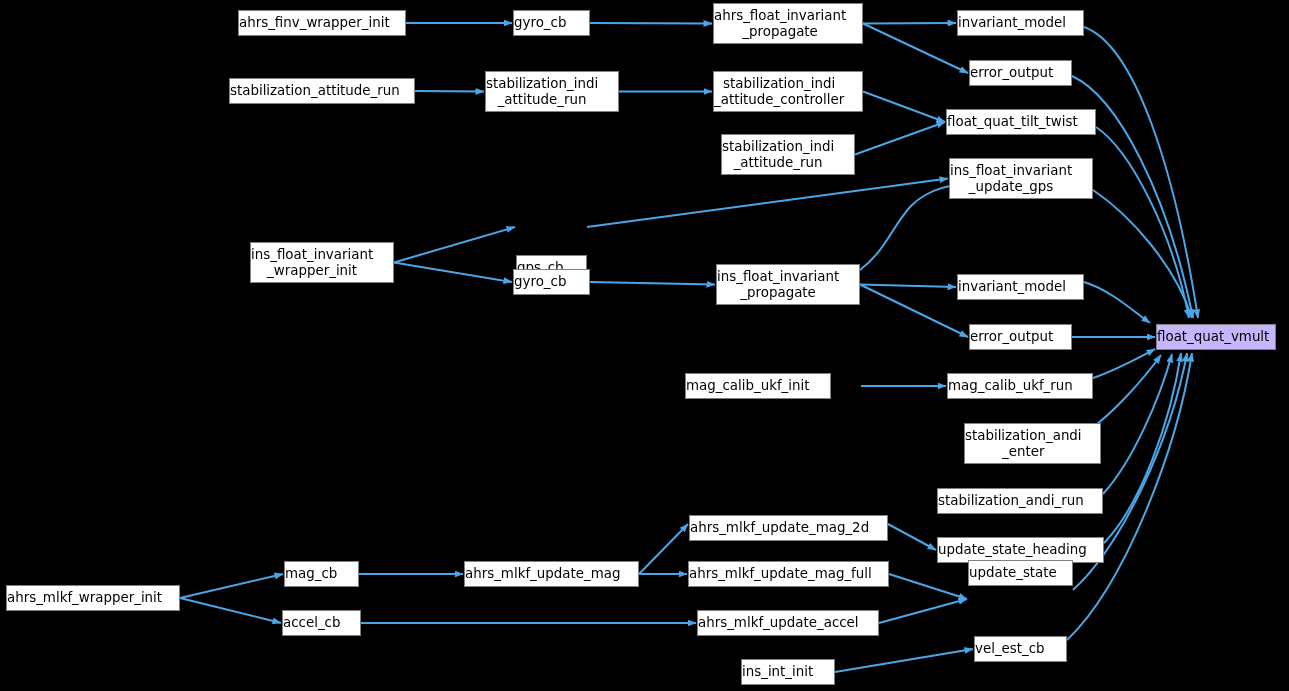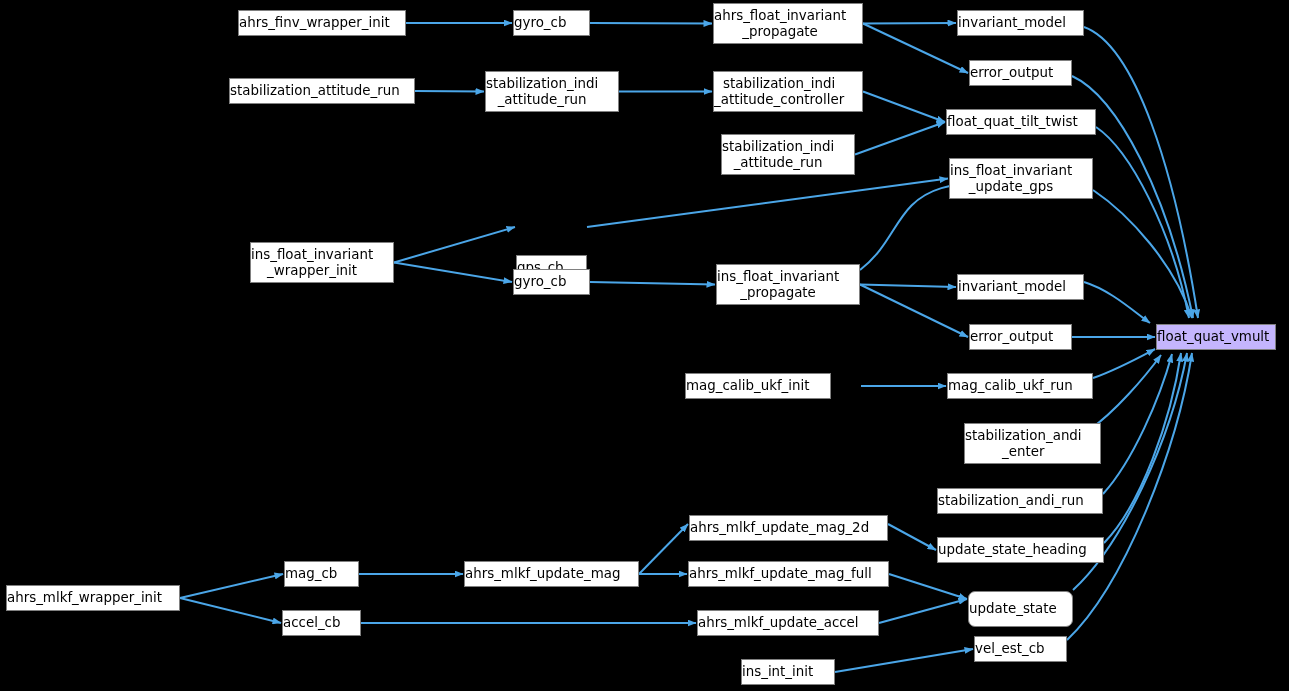--- a/index.html
+++ b/index.html
@@ -131,20 +131,20 @@
       <div class="node" style="left: 947px; top: 373px; width: 146px; height: 26px;"><span class="node-label">mag_calib_ukf_run</span></div>
       <div class="node" style="left: 964px; top: 423px; width: 137px; height: 41px;"><span class="node-label">stabilization_andi
 _enter</span></div>
       <div class="node" style="left: 937px; top: 488px; width: 166px; height: 26px;"><span class="node-label">stabilization_andi_run</span></div>
       <div class="node" style="left: 689px; top: 515px; width: 199px; height: 26px;"><span class="node-label">ahrs_mlkf_update_mag_2d</span></div>
       <div class="node" style="left: 937px; top: 537px; width: 167px; height: 26px;"><span class="node-label">update_state_heading</span></div>
       <div class="node" style="left: 284px; top: 561px; width: 75px; height: 26px;"><span class="node-label">mag_cb</span></div>
       <div class="node" style="left: 464px; top: 561px; width: 175px; height: 26px;"><span class="node-label">ahrs_mlkf_update_mag</span></div>
       <div class="node" style="left: 688px; top: 561px; width: 201px; height: 26px;"><span class="node-label">ahrs_mlkf_update_mag_full</span></div>
       <div class="node" style="left: 6px; top: 585px; width: 174px; height: 26px;"><span class="node-label">ahrs_mlkf_wrapper_init</span></div>
-      <div class="node" style="left: 968px; top: 591px; width: 105px; height: 36px; border-radius: 7px;"><span class="node-label">update_state</span></div>
+      <div class="node" style="left: 968px; top: 560px; width: 105px; height: 26px;"><span class="node-label">update_state</span></div>
       <div class="node" style="left: 282px; top: 610px; width: 79px; height: 26px;"><span class="node-label">accel_cb</span></div>
       <div class="node" style="left: 697px; top: 610px; width: 182px; height: 26px;"><span class="node-label">ahrs_mlkf_update_accel</span></div>
       <div class="node" style="left: 974px; top: 636px; width: 93px; height: 26px;"><span class="node-label">vel_est_cb</span></div>
       <div class="node" style="left: 741px; top: 659px; width: 94px; height: 26px;"><span class="node-label">ins_int_init</span></div>
     </div>
 
 </div>
 
 </body></html>

